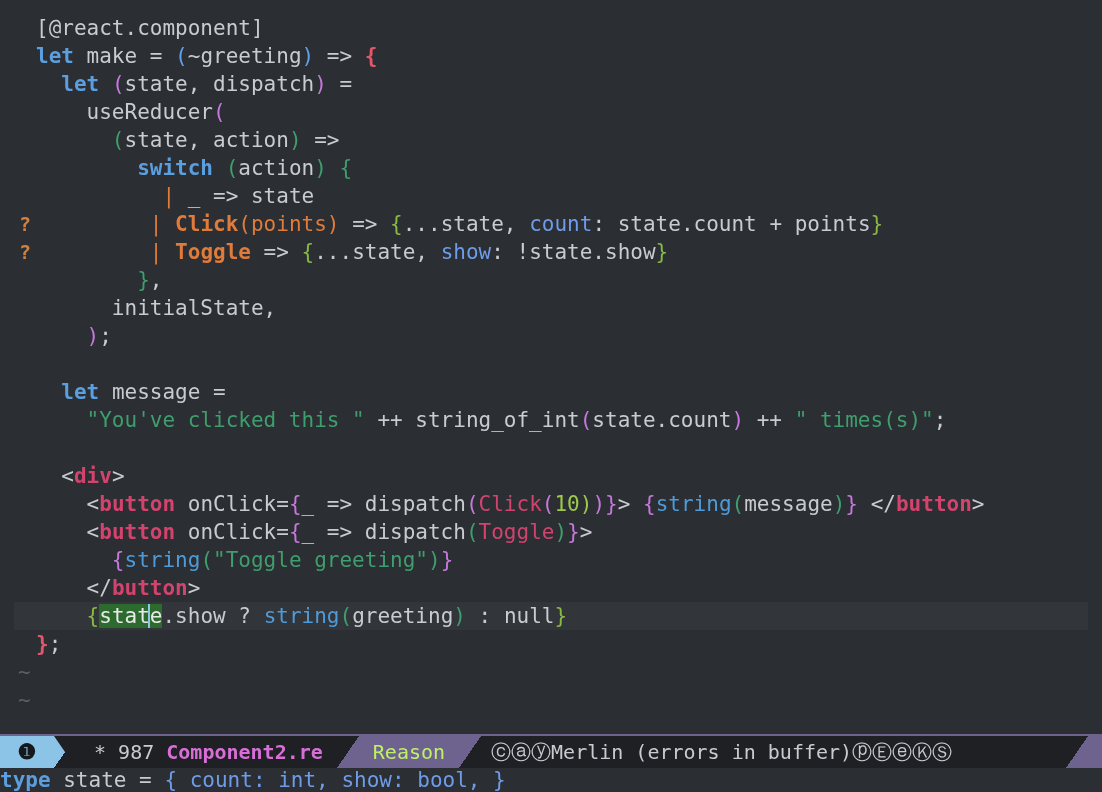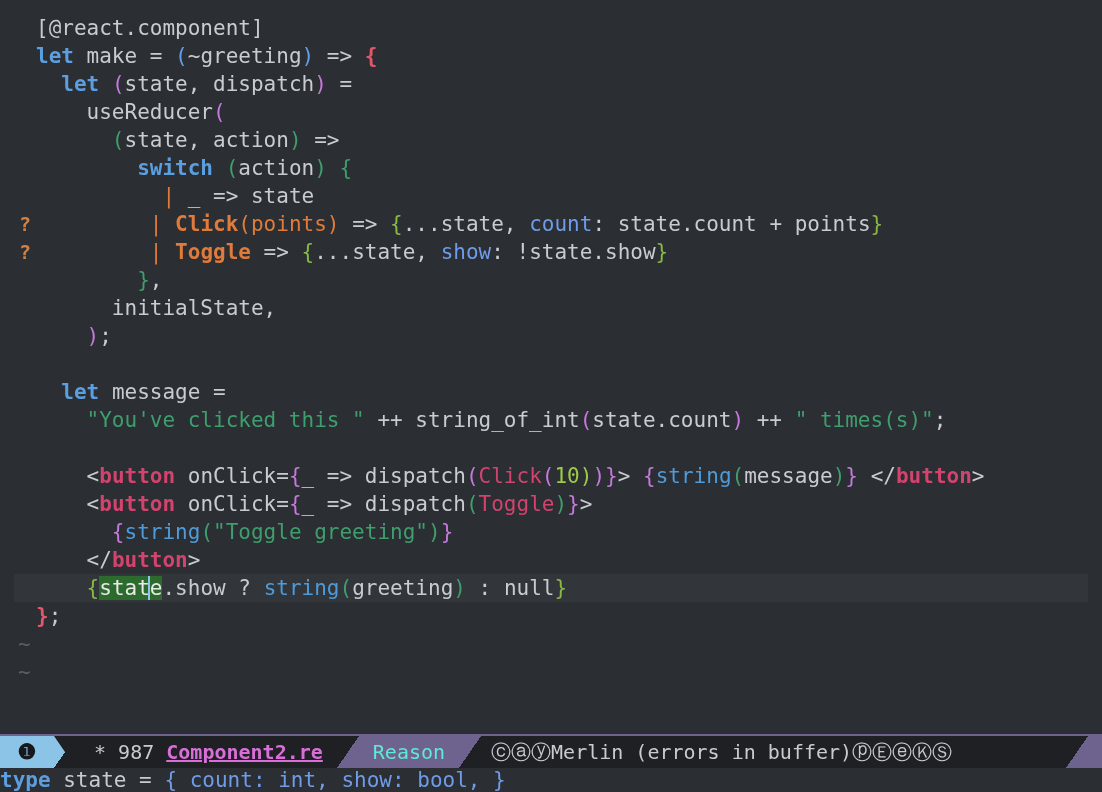--- a/index.html
+++ b/index.html
@@ -136,27 +136,27 @@
   .ml-buffer {
     background: #1e2024;
     color: #c8ccd0;
     display: flex;
     align-items: center;
     padding: 0 14px 0 18px;
     white-space: pre;
   }
   .ml-buffer .mod { color: #c8ccd0; }
   .ml-buffer .bufnum { color: #c8ccd0; }
-  .ml-buffer .bufname { color: #d86fd8; font-weight: bold; text-decoration: underline; }
+  .ml-buffer .bufname { color: #d86fd8; font-weight: bold; }
   .sep-dark-purple {
     background-image: linear-gradient(to bottom right, #1e2024 0%, #1e2024 50%, #6e628e 50%);
   }
   .ml-major {
     background: #6e628e;
-    color: #5eead4;
+    color: #bef264;
     display: flex;
     align-items: center;
     padding: 0 14px;
     white-space: pre;
   }
   .sep-purple-dark {
     background-image: linear-gradient(to bottom right, #6e628e 0%, #6e628e 50%, #1e2024 50%);
   }
   .ml-minor {
     background: #1e2024;
@@ -226,20 +226,21 @@
     <div class="line"><span class="fringe"></span><span class="code">    <span class="c-magenta">)</span><span class="c-default">;</span></span></div>
 
     <div class="line"><span class="fringe"></span><span class="code"> </span></div>
 
     <div class="line"><span class="fringe"></span><span class="code">  <span class="c-keyword">let</span><span class="c-default"> message =</span></span></div>
 
     <div class="line"><span class="fringe"></span><span class="code">    <span class="c-string">"You've clicked this "</span><span class="c-default"> ++ </span><span class="c-default">string_of_int</span><span class="c-magenta">(</span><span class="c-default">state.count</span><span class="c-magenta">)</span><span class="c-default"> ++ </span><span class="c-string">" times(s)"</span><span class="c-default">;</span></span></div>
 
     <div class="line"><span class="fringe"></span><span class="code"> </span></div>
 
+    <div class="line"><span class="fringe"></span><span class="code">  <span class="c-default">&lt;</span><span class="c-tag">div</span><span class="c-default">&gt;</span></span></div>
 
     <div class="line"><span class="fringe"></span><span class="code">    <span class="c-default">&lt;</span><span class="c-tag">button</span><span class="c-default"> onClick=</span><span class="c-magenta">{</span><span class="c-default">_ =&gt; dispatch</span><span class="c-magenta">(</span><span class="c-pink">Click</span><span class="c-magenta">(</span><span class="c-num">10</span><span class="c-num">)</span><span class="c-magenta">)</span><span class="c-magenta">}</span><span class="c-default">&gt; </span><span class="c-magenta">{</span><span class="c-func">string</span><span class="c-paren2">(</span><span class="c-default">message</span><span class="c-paren2">)</span><span class="c-magenta">}</span><span class="c-default"> &lt;/</span><span class="c-tag">button</span><span class="c-default">&gt;</span></span></div>
 
     <div class="line"><span class="fringe"></span><span class="code">    <span class="c-default">&lt;</span><span class="c-tag">button</span><span class="c-default"> onClick=</span><span class="c-magenta">{</span><span class="c-default">_ =&gt; dispatch</span><span class="c-paren2">(</span><span class="c-pink">Toggle</span><span class="c-paren2">)</span><span class="c-magenta">}</span><span class="c-default">&gt;</span></span></div>
 
     <div class="line"><span class="fringe"></span><span class="code">      <span class="c-magenta">{</span><span class="c-func">string</span><span class="c-paren2">(</span><span class="c-string">"Toggle greeting"</span><span class="c-paren2">)</span><span class="c-magenta">}</span></span></div>
 
     <div class="line"><span class="fringe"></span><span class="code">    <span class="c-default">&lt;/</span><span class="c-tag">button</span><span class="c-default">&gt;</span></span></div>
 
     <div class="line cursor-line"><span class="fringe"></span><span class="code">    <span class="c-brace">{</span><span class="sel">stat</span><span class="caret"></span><span class="sel">e</span><span class="c-default">.show ? </span><span class="c-func">string</span><span class="c-paren2">(</span><span class="c-default">greeting</span><span class="c-paren2">)</span><span class="c-default"> : null</span><span class="c-brace">}</span></span></div>

